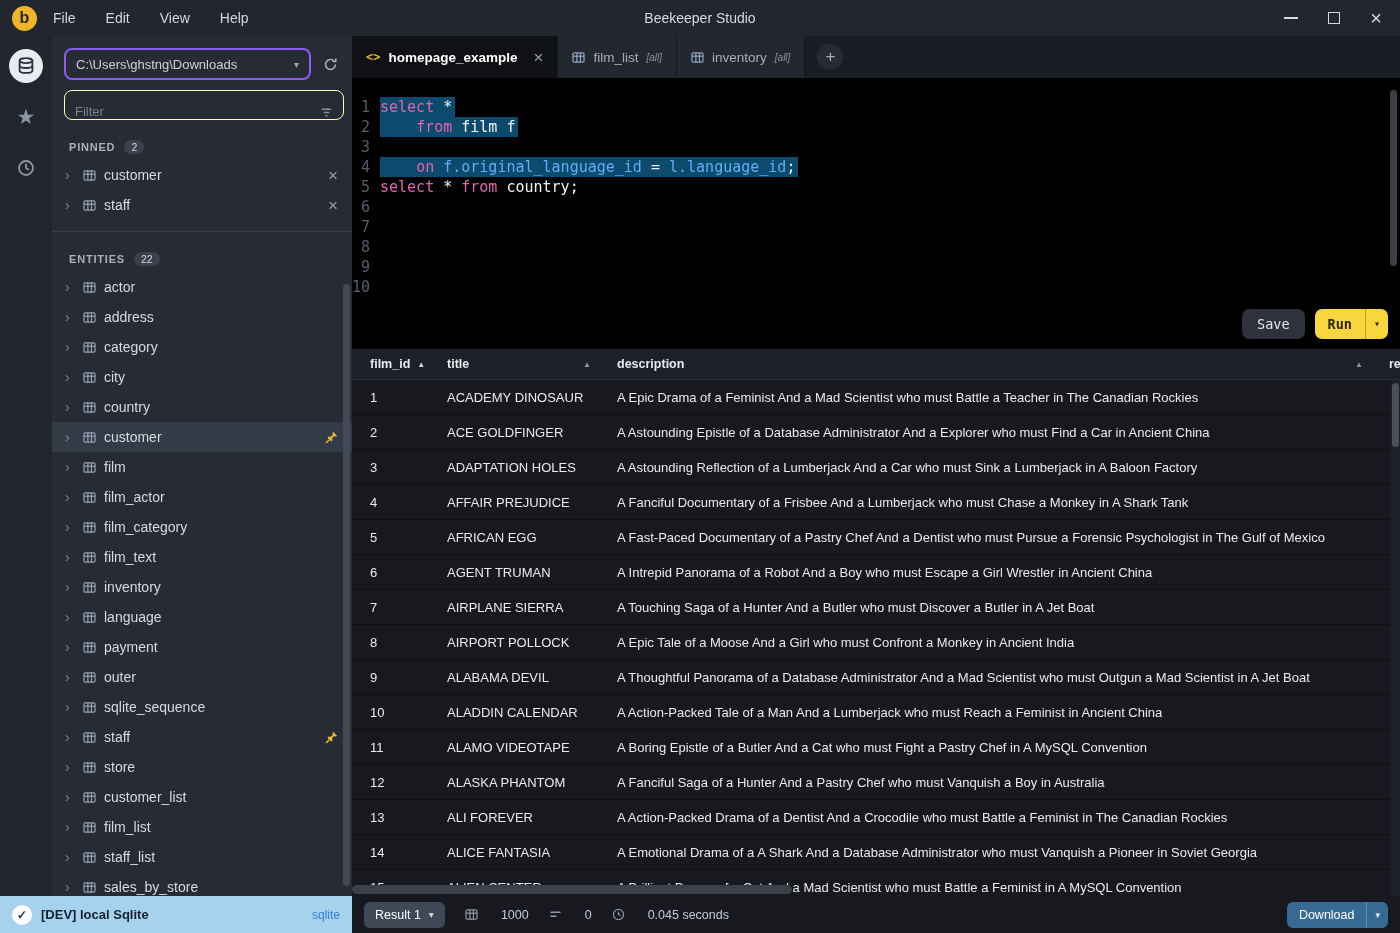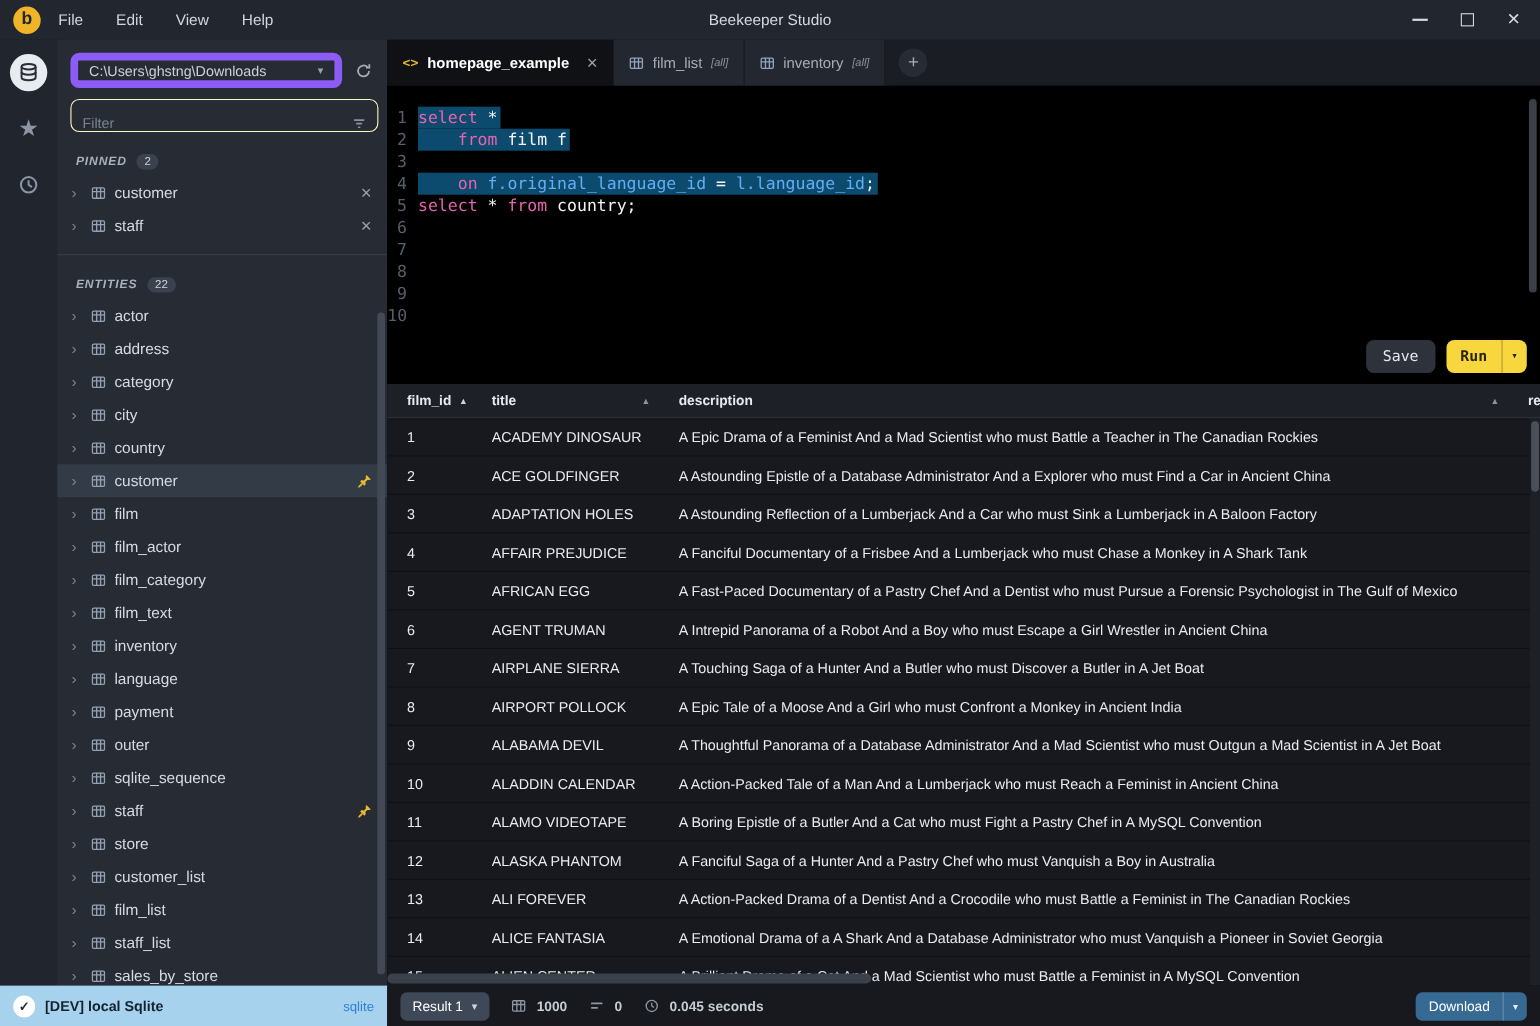--- a/index.html
+++ b/index.html
@@ -19,30 +19,30 @@
 
   
   .icon-rail{position:absolute;top:36px;left:0;width:52px;bottom:37px;background:#21252d;display:flex;flex-direction:column;align-items:center;padding-top:13px;gap:17px;}
   .rail-btn{width:34px;height:34px;display:flex;align-items:center;justify-content:center;color:#8d96a4;flex:none;}
   .rail-btn.active{background:#e8ebef;border-radius:50%;color:#2a2f38;}
   .rail-star{font-size:21px;}
 
   
   .sidebar{position:absolute;top:36px;left:52px;width:300px;bottom:37px;background:#272c34;overflow:hidden;}
   .conn-row{display:flex;align-items:center;margin:12px 8px 0 12px;gap:5px;}
-  .conn-select{flex:1;height:32px;border:7px solid #8b5cf6;border-radius:8px;display:flex;align-items:center;padding:0 10px;color:#ccd1d9;font-size:13px;min-width:0;}
+  .conn-select{flex:1;height:32px;border:2px solid #8b5cf6;border-radius:8px;display:flex;align-items:center;padding:0 10px;color:#ccd1d9;font-size:13px;min-width:0;}
   .conn-path{flex:1;white-space:nowrap;overflow:hidden;}
   .caret{color:#9aa2ae;font-size:10px;margin-left:6px;flex:none;}
   .refresh-btn{width:28px;height:28px;color:#a7aeb9;display:flex;align-items:center;justify-content:center;flex:none;}
   .filter-row{margin:10px 8px 0 12px;height:30px;border:1px solid #fef9c3;border-radius:8px;display:flex;align-items:flex-end;padding:0 10px;gap:8px;}
   .filter-input{flex:1;background:transparent;border:none;outline:none;color:#d5dae1;font-size:13px;font-family:"Liberation Sans",sans-serif;min-width:0;}
   .filter-input::placeholder{color:#7a8290;}
   .filter-icon{color:#8a92a0;display:flex;}
   .section-header{display:flex;align-items:center;padding:0 17px;margin-top:14px;height:26px;}
-  .section-title{color:#a9b1bd;font-size:11px;font-weight:bold;letter-spacing:.8px;font-style:italic;}
+  .section-title{color:#a9b1bd;font-size:11px;font-weight:bold;letter-spacing:.8px;}
   .count-badge{margin-left:9px;background:#3c424d;color:#d0d5dd;font-size:10.5px;padding:1px 7px;border-radius:9px;}
   .divider{border-top:1px solid #373d47;margin-top:11px;}
   .side-item{display:flex;align-items:center;height:30px;padding:0 14px 0 13px;gap:8px;color:#d6dae1;font-size:14px;}
   .side-item.active{background:#333b47;}
   .chev{color:#7b8492;font-size:14px;width:10px;flex:none;}
   .tbl-icon{color:#94a1b5;display:flex;flex:none;}
   .side-name{flex:1;white-space:nowrap;overflow:hidden;}
   .close-x{color:#98a0ac;font-size:17px;line-height:1;flex:none;}
   .pin{color:#eaba30;display:flex;flex:none;}
   .sidebar-scroll{position:absolute;right:2px;top:248px;width:7px;height:602px;background:#434956;border-radius:4px;}
@@ -89,21 +89,21 @@
 
   
   .statusbar{position:absolute;bottom:0;left:0;right:0;height:37px;display:flex;z-index:5;}
   .sb-left{width:352px;background:#a6d2ee;display:flex;align-items:center;padding:0 12px;gap:9px;flex:none;}
   .check-circle{width:20px;height:20px;border-radius:50%;background:#fff;color:#1f2c38;display:flex;align-items:center;justify-content:center;font-size:12px;font-weight:bold;flex:none;}
   .sb-conn{color:#15222e;font-size:13px;font-weight:bold;white-space:nowrap;overflow:hidden;}
   .sb-type{margin-left:auto;color:#2f7fd3;font-size:12px;flex:none;}
   .sb-mid{flex:1;background:#17191e;display:flex;align-items:center;gap:20px;padding:0 12px;min-width:0;}
   .result-btn{height:26px;background:#3e4857;border-radius:6px;color:#fff;display:flex;align-items:center;padding:0 11px;font-size:12.5px;gap:8px;flex:none;}
   .result-btn .caret{color:#cfd4db;margin:0;}
-  .stat{display:flex;align-items:center;gap:10px;color:#c6ccd4;font-size:12.5px;flex:none;font-weight:bold;}
+  .stat{display:flex;align-items:center;gap:23px;color:#c6ccd4;font-size:12.5px;flex:none;}
   .stat-icon{color:#8d96a2;display:flex;}
   .download-btn{margin-left:auto;height:26px;background:#376a93;border-radius:6px;color:#fff;display:flex;align-items:center;font-size:12.5px;flex:none;}
   .dl-label{padding:0 12px;}
   .dl-div{width:1px;align-self:stretch;background:rgba(255,255,255,.25);}
   .dl-caret{padding:0 8px;font-size:9px;color:#e8f0f7;}
 </style>
 </head>
 <body>
 
 <div class="titlebar">

